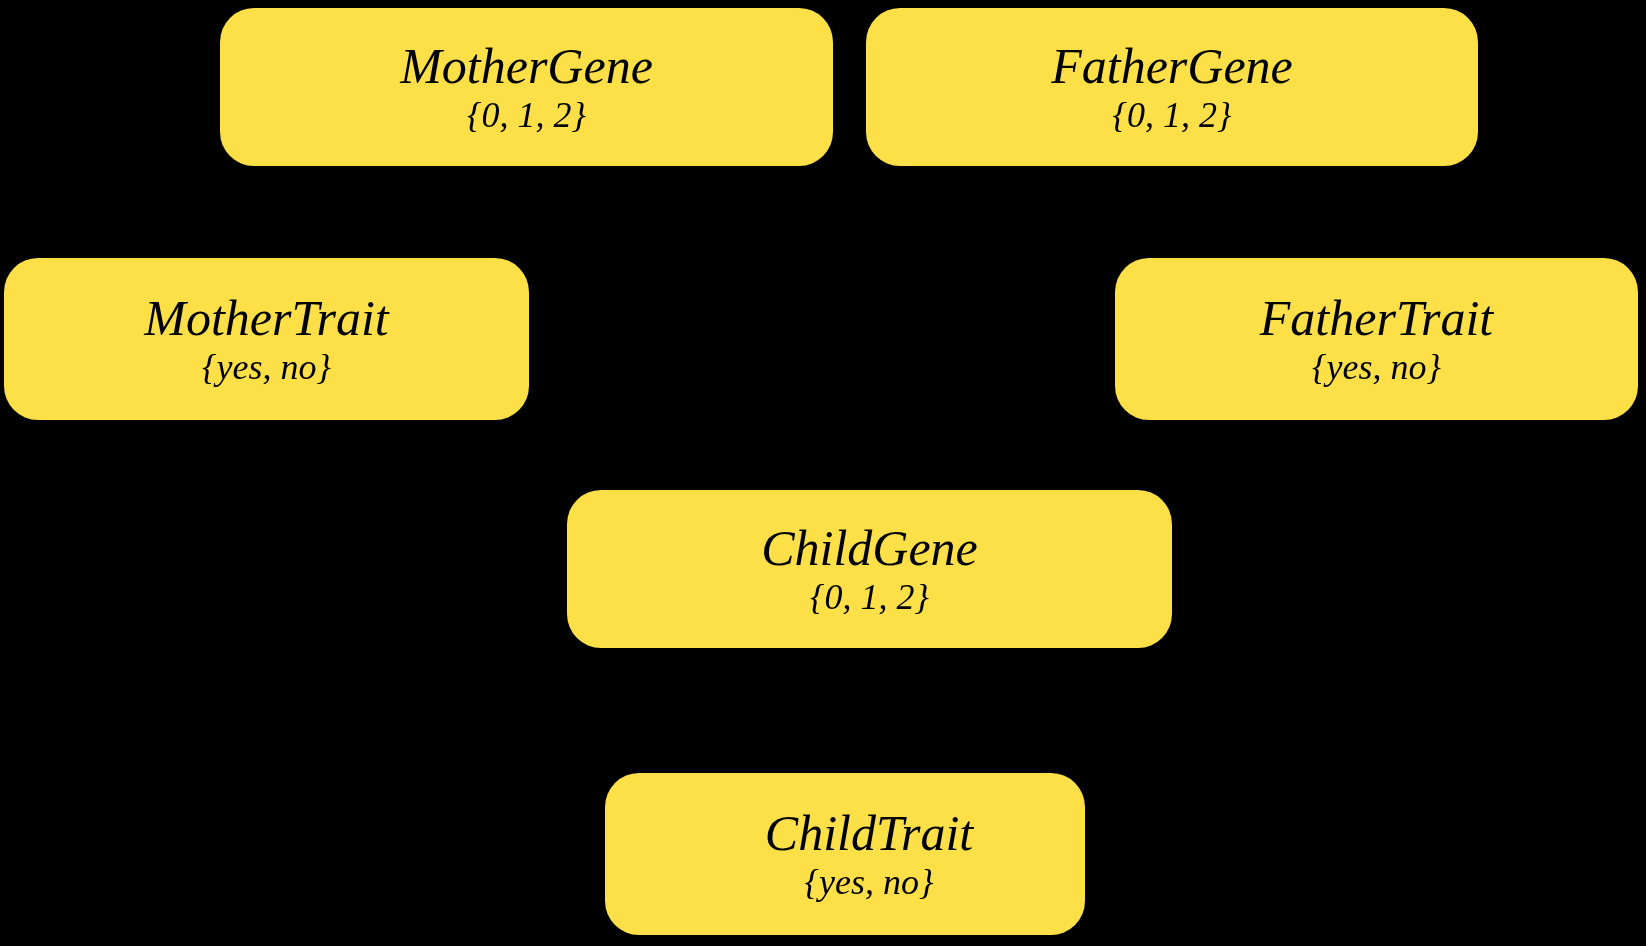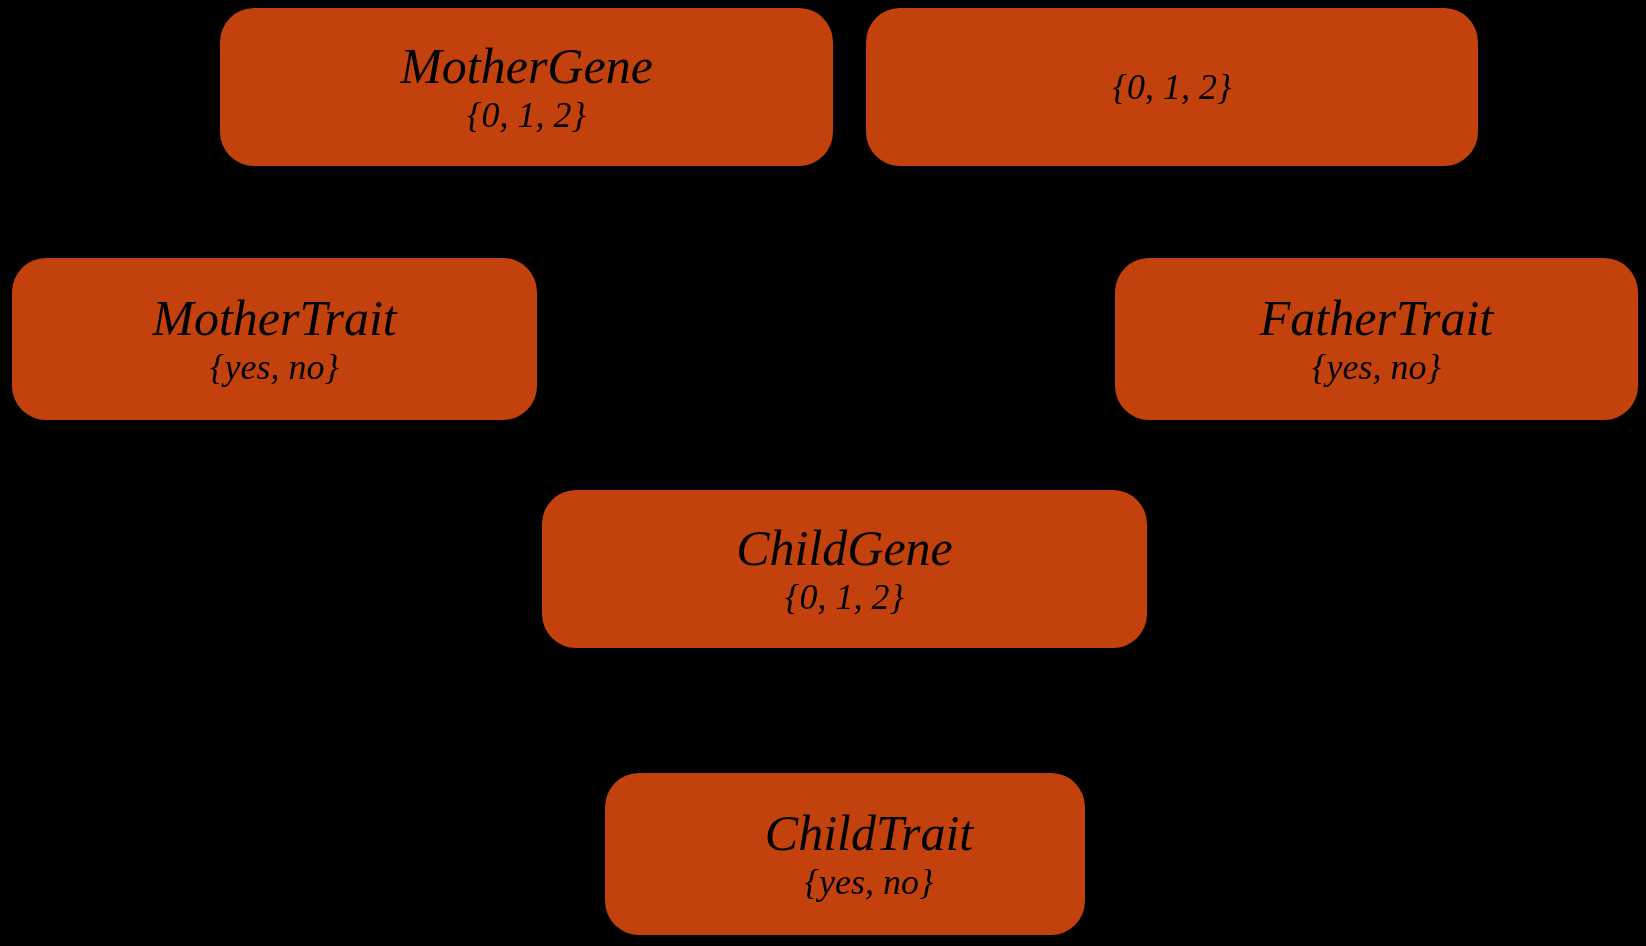--- a/index.html
+++ b/index.html
@@ -18,21 +18,21 @@
   #diagram-canvas {
     position: relative;
     width: 1646px;
     height: 946px;
     background: #000000;
   }
 
   .node-box {
     position: absolute;
     box-sizing: border-box;
-    background: #c2410c;
+    background: #fde047;
     border-radius: 34px;
     display: flex;
     flex-direction: column;
     align-items: center;
     justify-content: center;
     text-align: center;
     color: #000000;
     overflow: hidden;
     line-height: 1.0;
   }
@@ -53,36 +53,37 @@
     font-weight: 400;
     font-size: 36px;
     letter-spacing: 0px;
     white-space: nowrap;
     margin: 0;
   }
 
   
   #node-mother-gene  { left: 220px;  top: 8px;   width: 613px; height: 158px; }
   #node-father-gene  { left: 866px;  top: 8px;   width: 612px; height: 158px; }
-  #node-mother-trait { left: 12px;    top: 258px; width: 525px; height: 162px; }
+  #node-mother-trait { left: 4px;    top: 258px; width: 525px; height: 162px; }
   #node-father-trait { left: 1115px; top: 258px; width: 523px; height: 162px; }
-  #node-child-gene   { left: 542px;  top: 490px; width: 605px; height: 158px; }
+  #node-child-gene   { left: 567px;  top: 490px; width: 605px; height: 158px; }
   #node-child-trait  { left: 605px;  top: 773px; width: 480px; height: 162px; padding-left: 48px; }
 </style>
 </head>
 <body>
 
 <div id="diagram-canvas">
 
   <div class="node-box" id="node-mother-gene">
     <div class="node-name">MotherGene</div>
     <div class="node-domain">{0, 1, 2}</div>
   </div>
 
   <div class="node-box" id="node-father-gene">
+    <div class="node-name">FatherGene</div>
     <div class="node-domain">{0, 1, 2}</div>
   </div>
 
   <div class="node-box" id="node-mother-trait">
     <div class="node-name">MotherTrait</div>
     <div class="node-domain">{yes, no}</div>
   </div>
 
   <div class="node-box" id="node-father-trait">
     <div class="node-name">FatherTrait</div>

